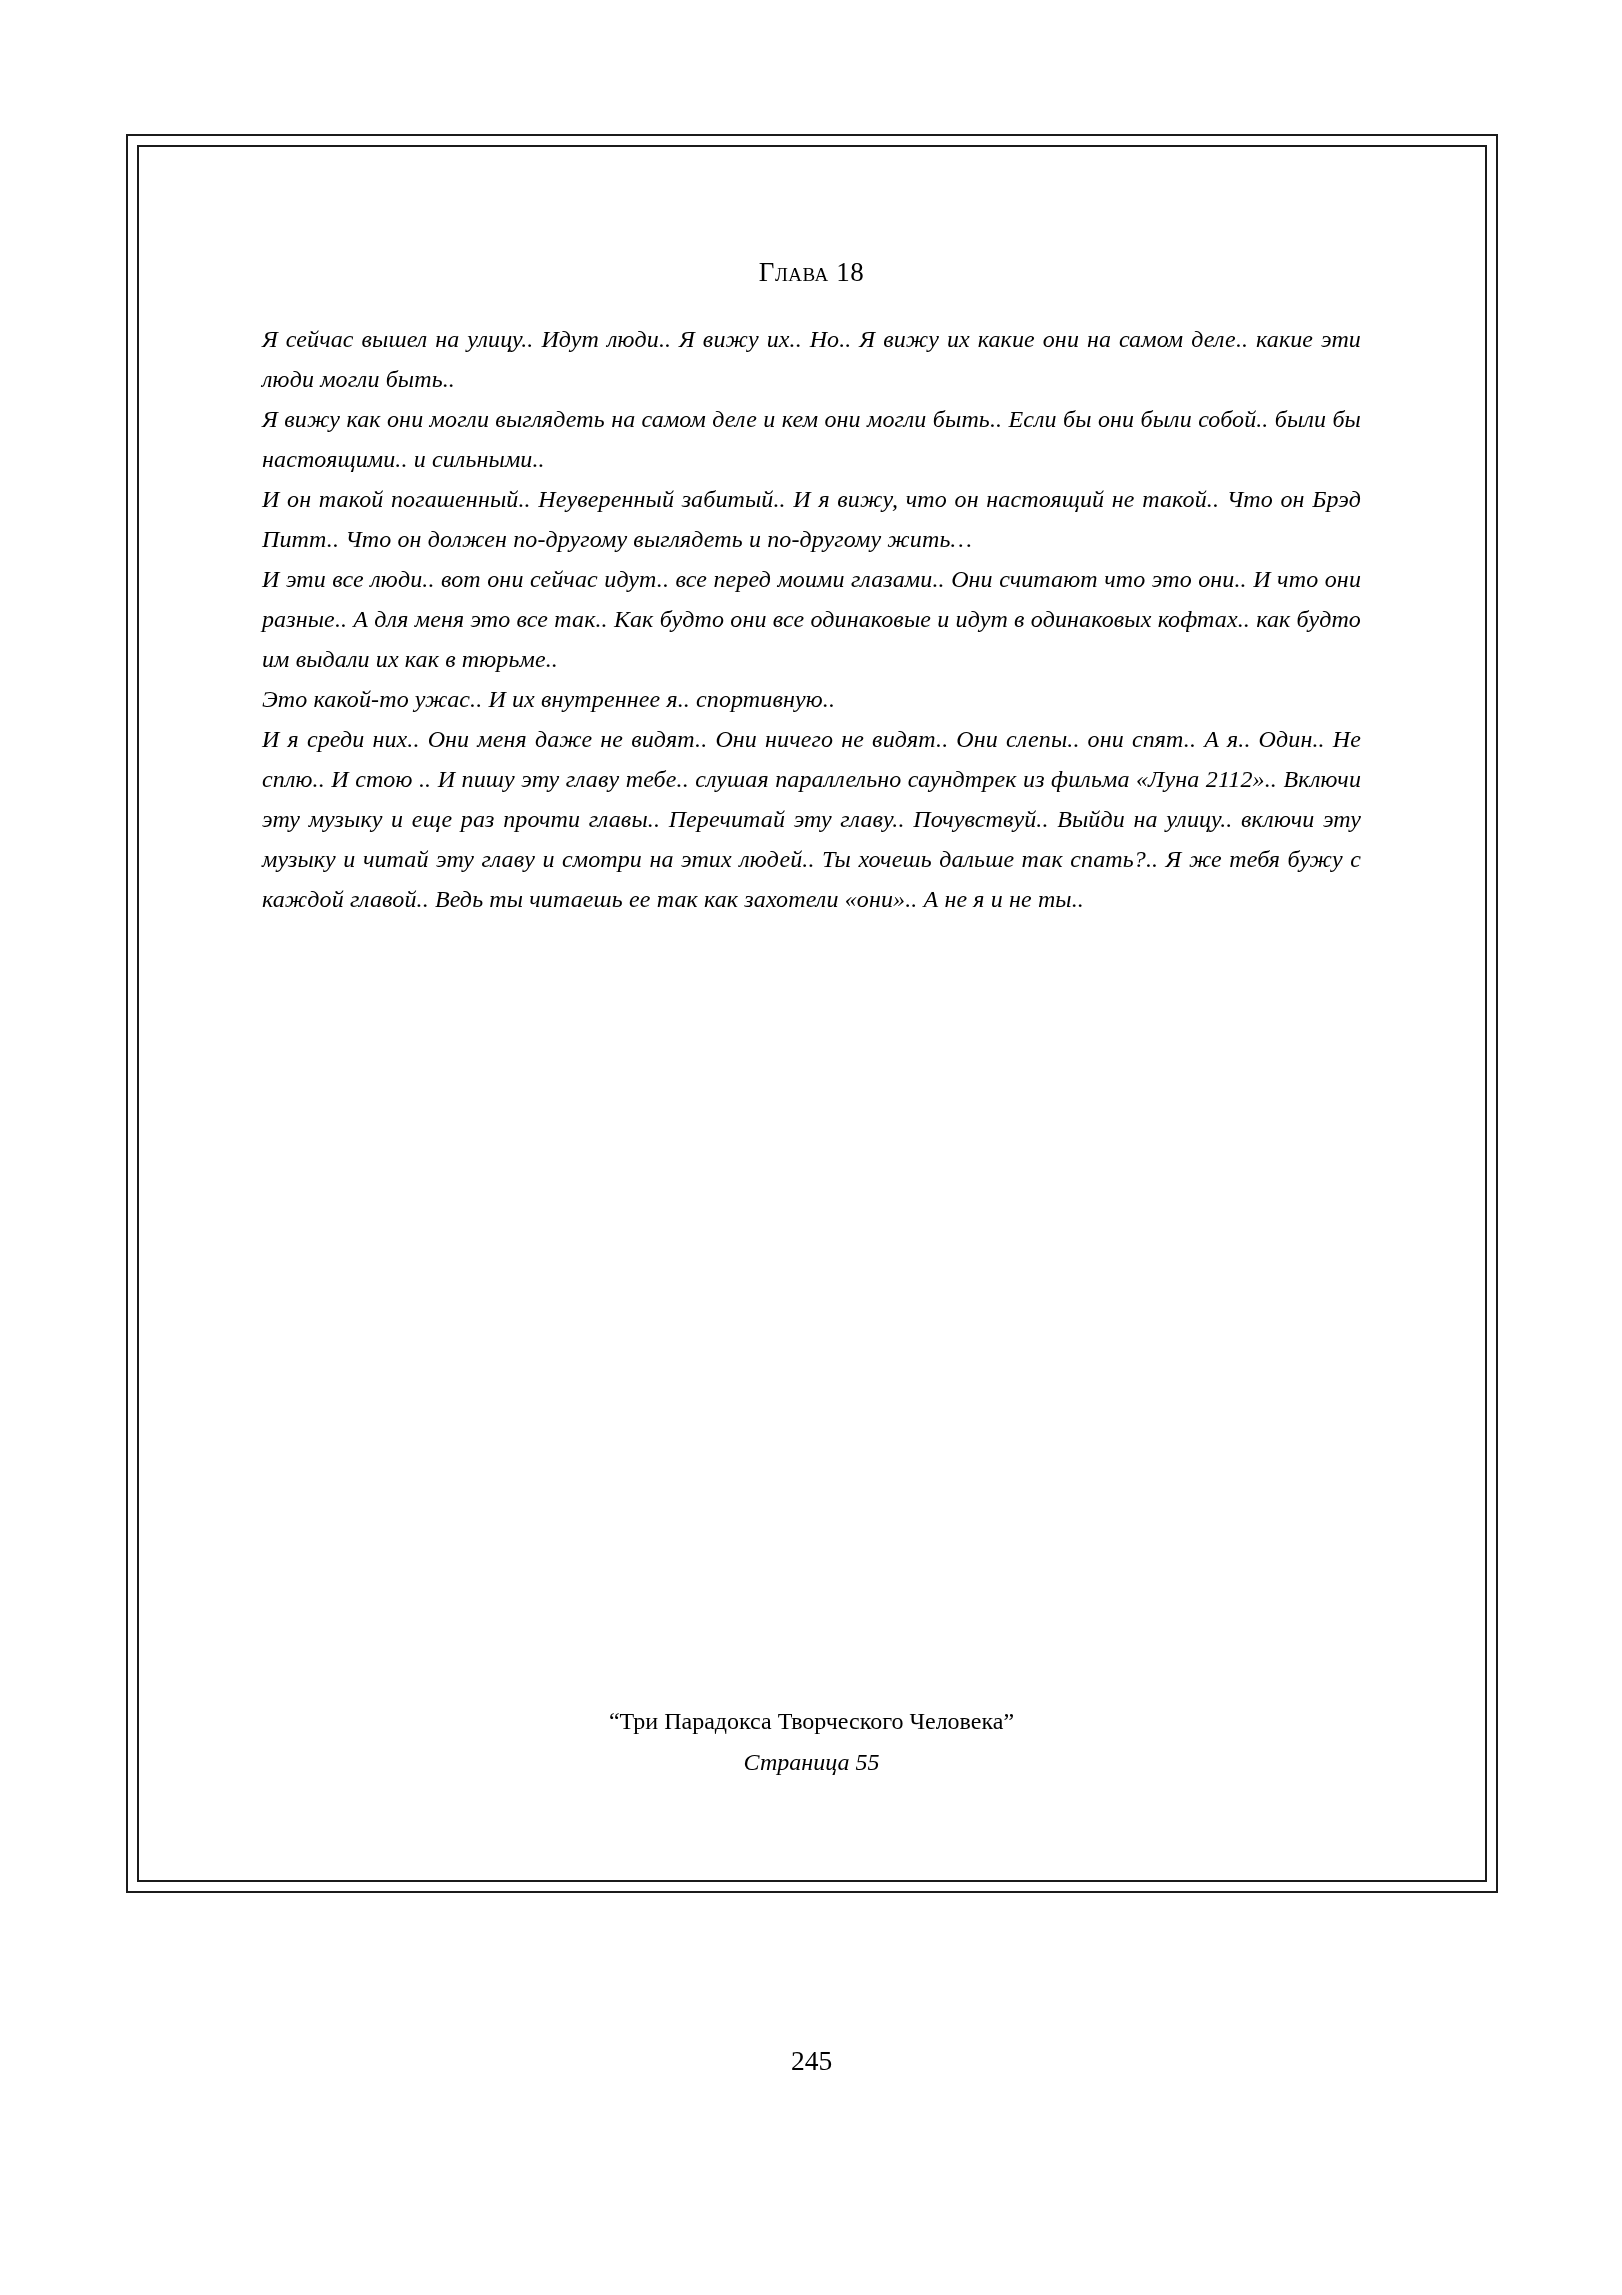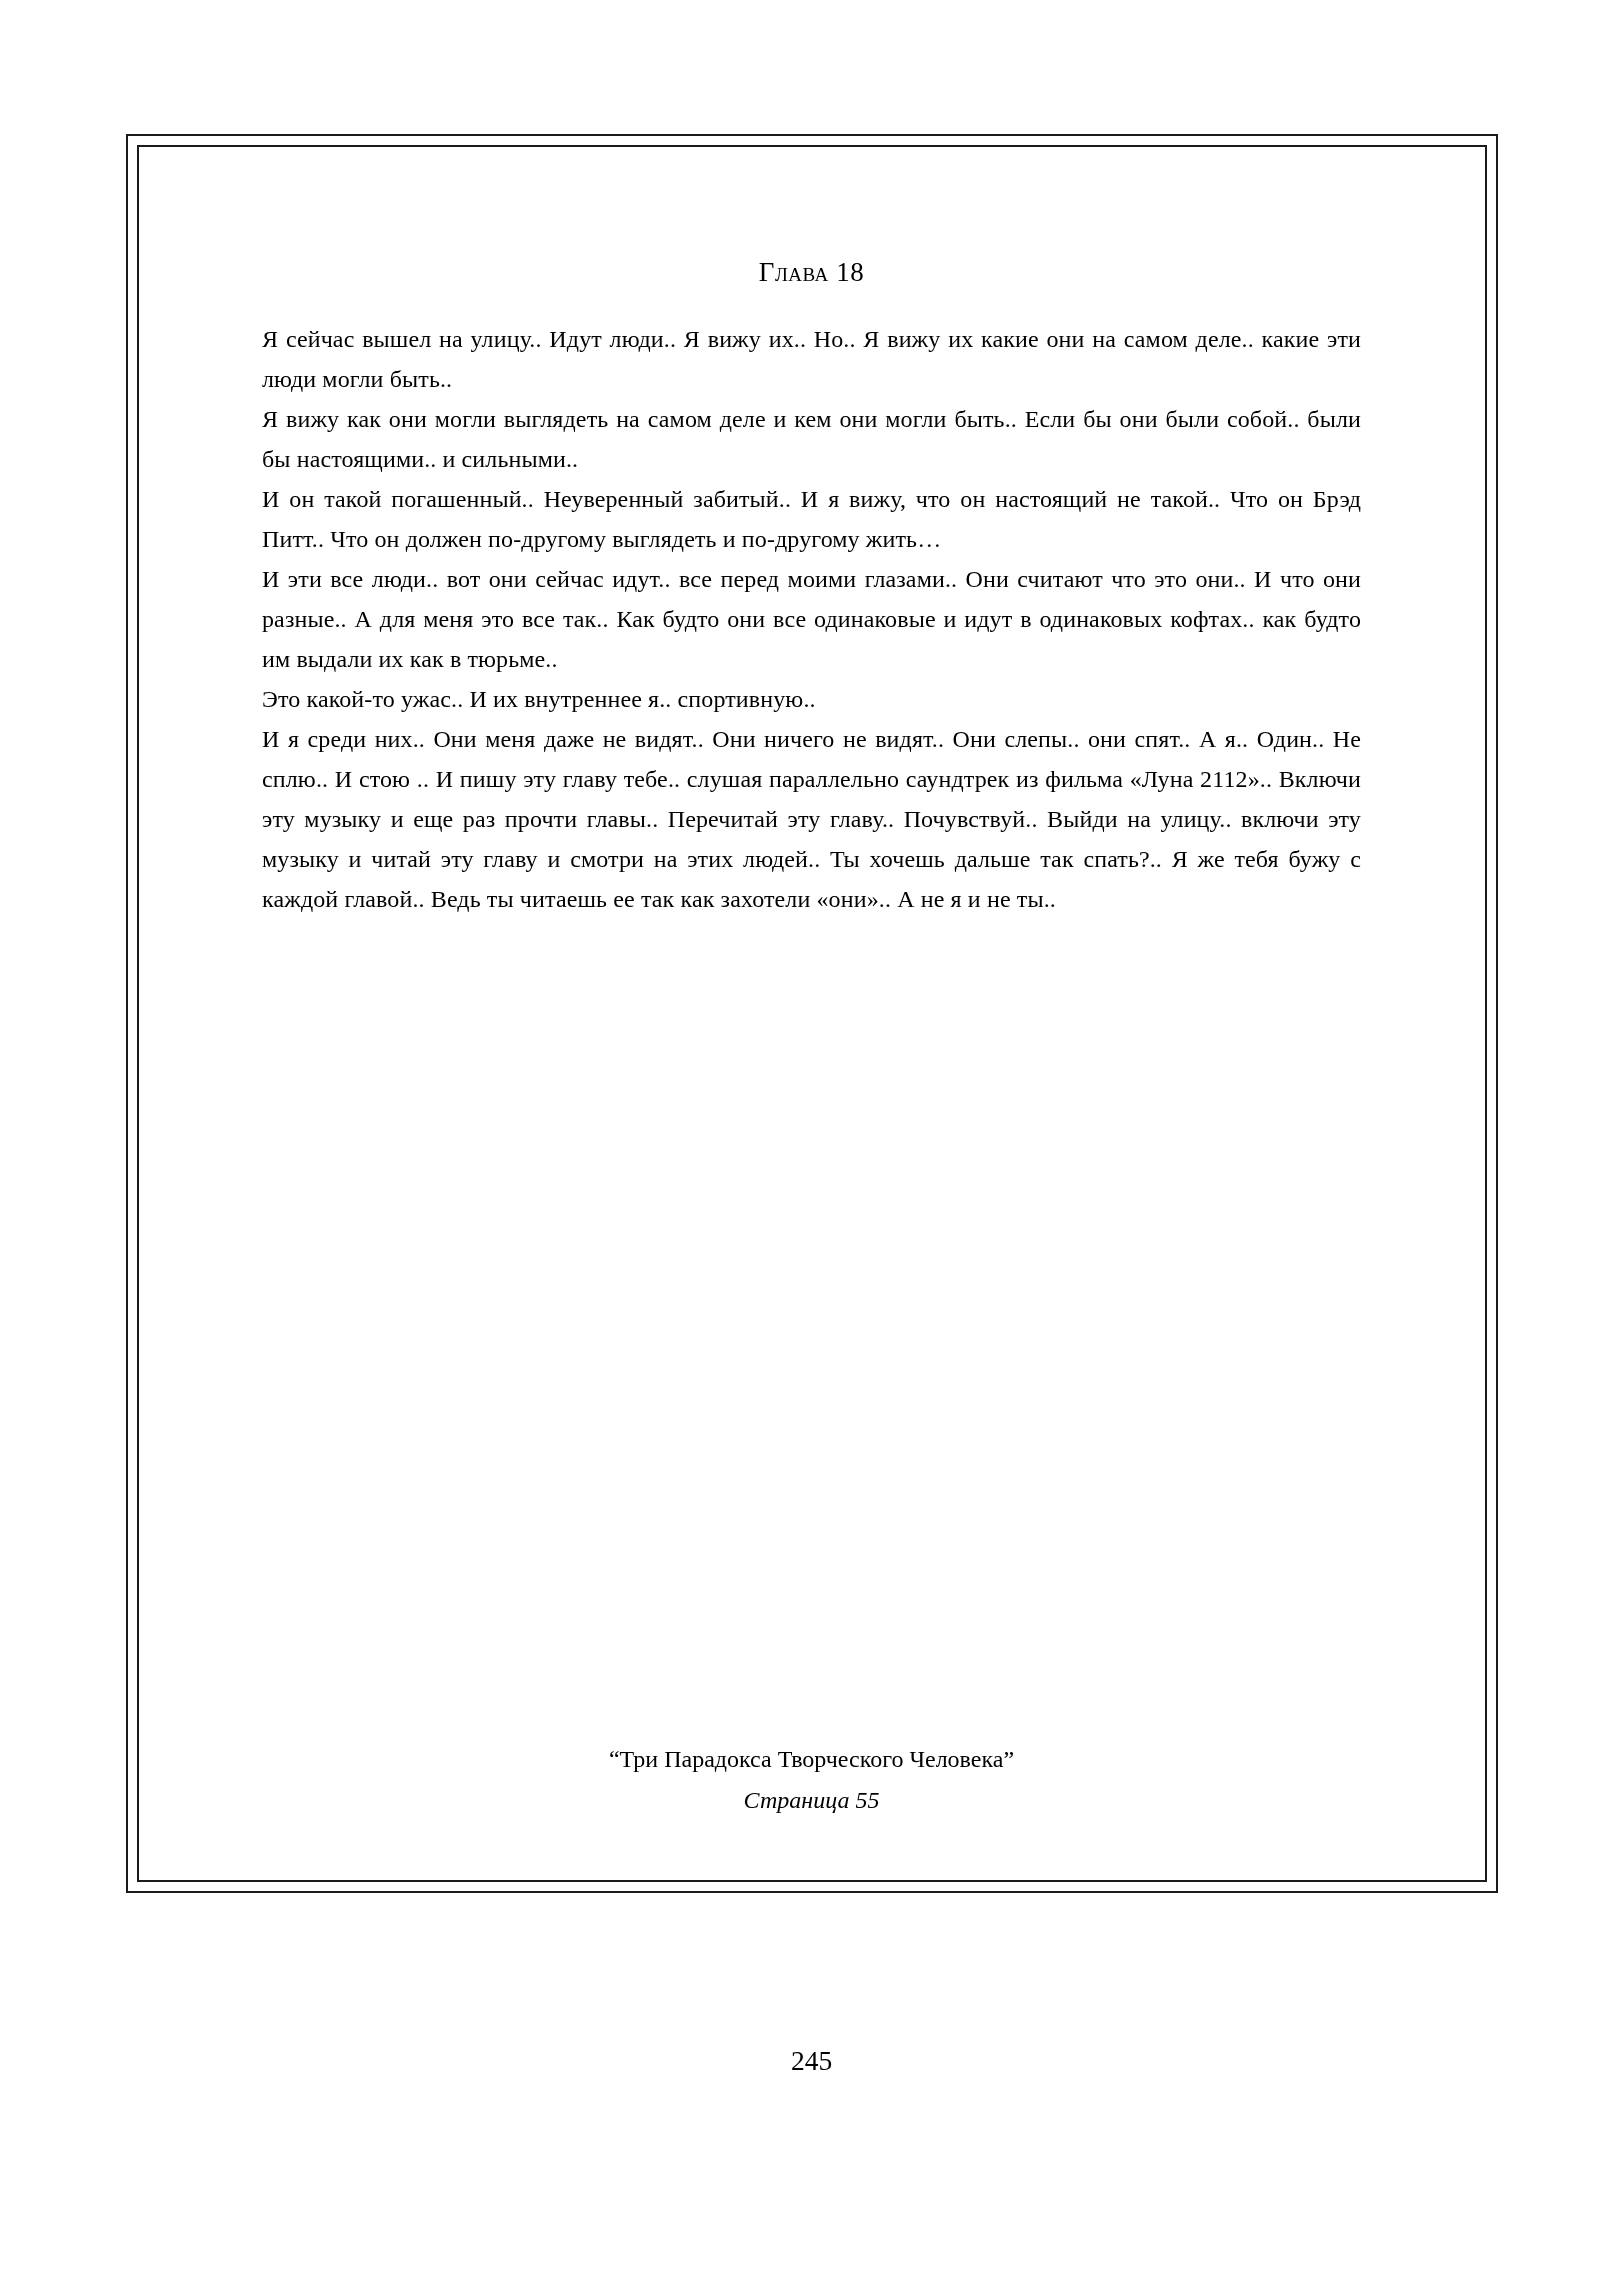--- a/index.html
+++ b/index.html
@@ -67,32 +67,33 @@
     line-height: 40px;
     text-align: justify;
     text-justify: inter-word;
     letter-spacing: 0.005em;
   }
 
   .para {
     margin: 0 0 0 0;
     text-align: justify;
     text-align-last: left;
+    font-style: italic;
   }
 
   
   .para.short {
     text-align: left;
   }
 
   
   .footer {
     position: absolute;
     left: 262px;
-    top: 1739px;
+    top: 1701px;
     width: 1099px;
     text-align: center;
     font-size: 24px;
     line-height: 41px;
   }
   .footer-title { white-space: nowrap; }
   .footer-page  { white-space: nowrap; font-style: italic; }
 
   
   .folio {

